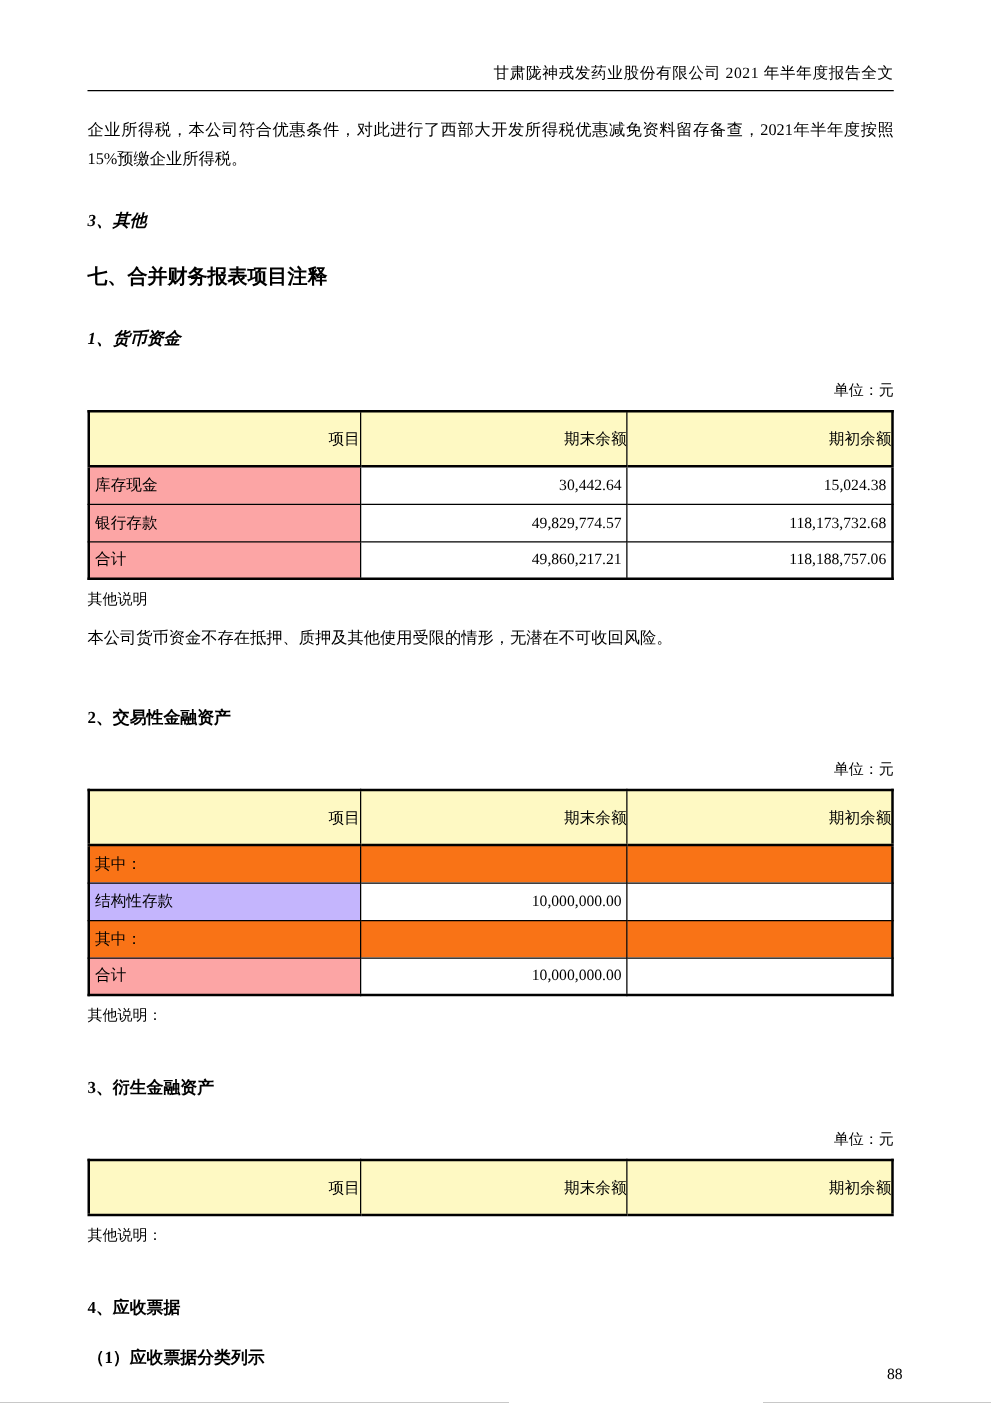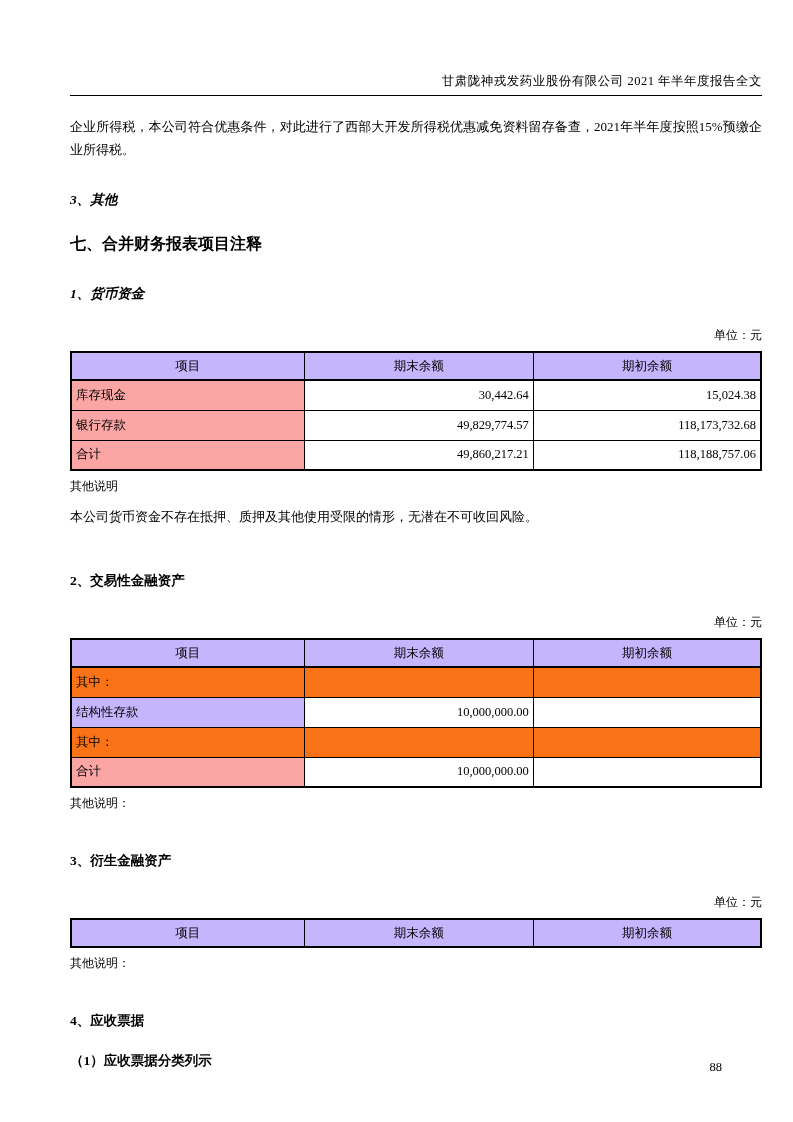--- a/index.html
+++ b/index.html
@@ -6,21 +6,21 @@
   html,body { background:#9e9e9e; }
   .page {
     position:relative;
     width:793px; height:1122px;
     margin:0 auto;
     background:#ffffff;
     color:#000;
     font-family:"Liberation Serif","DejaVu Serif",serif;
     overflow:hidden;
   }
-  .content { padding:50px 31px 0 70px;margin-top:23px; }
+  .content { padding:50px 78px 0 70px; }
   .doc-header {
     text-align:right;
     font-size:12.5px;
     letter-spacing:0.5px;
     padding-bottom:5px;
     border-bottom:1.5px solid #000;
   }
   .para {
     margin-top:19px;
     font-size:13px;
@@ -41,25 +41,25 @@
     border-collapse:collapse;
     border:2px solid #000;
     table-layout:fixed;
   }
   table.fin col.c1 { width:33.8%; }
   table.fin col.c2 { width:33.2%; }
   table.fin col.c3 { width:33.0%; }
   table.fin th {
     border:1px solid #000;
     border-bottom:2px solid #000;
-    background:#c4b5fd;
+    background:#fef9c3;
     font-weight:normal;
     font-size:12.5px;
-    height:28px;
-    text-align:center;
+    height:44px;
+    text-align:right;
   }
   table.fin td {
     border:1px solid #000;
     font-size:12.5px;
     height:30px;
     padding:2px 4px;
     vertical-align:middle;
   }
   td.lbl  { text-align:left;  background:#fca5a5; }
   td.lbl.white { background:#c4b5fd; }
@@ -67,21 +67,21 @@
   tr.subhead td { background:#f97316; }
   td.indent { padding-left:18px; }
   .note-label { font-size:12px; margin-top:7px; }
   .note-text  { font-size:13px; margin-top:11px; line-height:22px; }
   .gap-sec2  { margin-top:44px; }
   .gap-sec3  { margin-top:40px; }
   .gap-sec4  { margin-top:40px; }
   .gap-sub4  { margin-top:22px; }
   .page-number {
     position:absolute;
-    top:1060px; right:71px;
+    top:1092px; right:71px;
     font-size:12.5px;
   }
 </style>
 </head>
 <body>
 
 <div class="page">
   <div class="content">
 
     <div class="doc-header">

